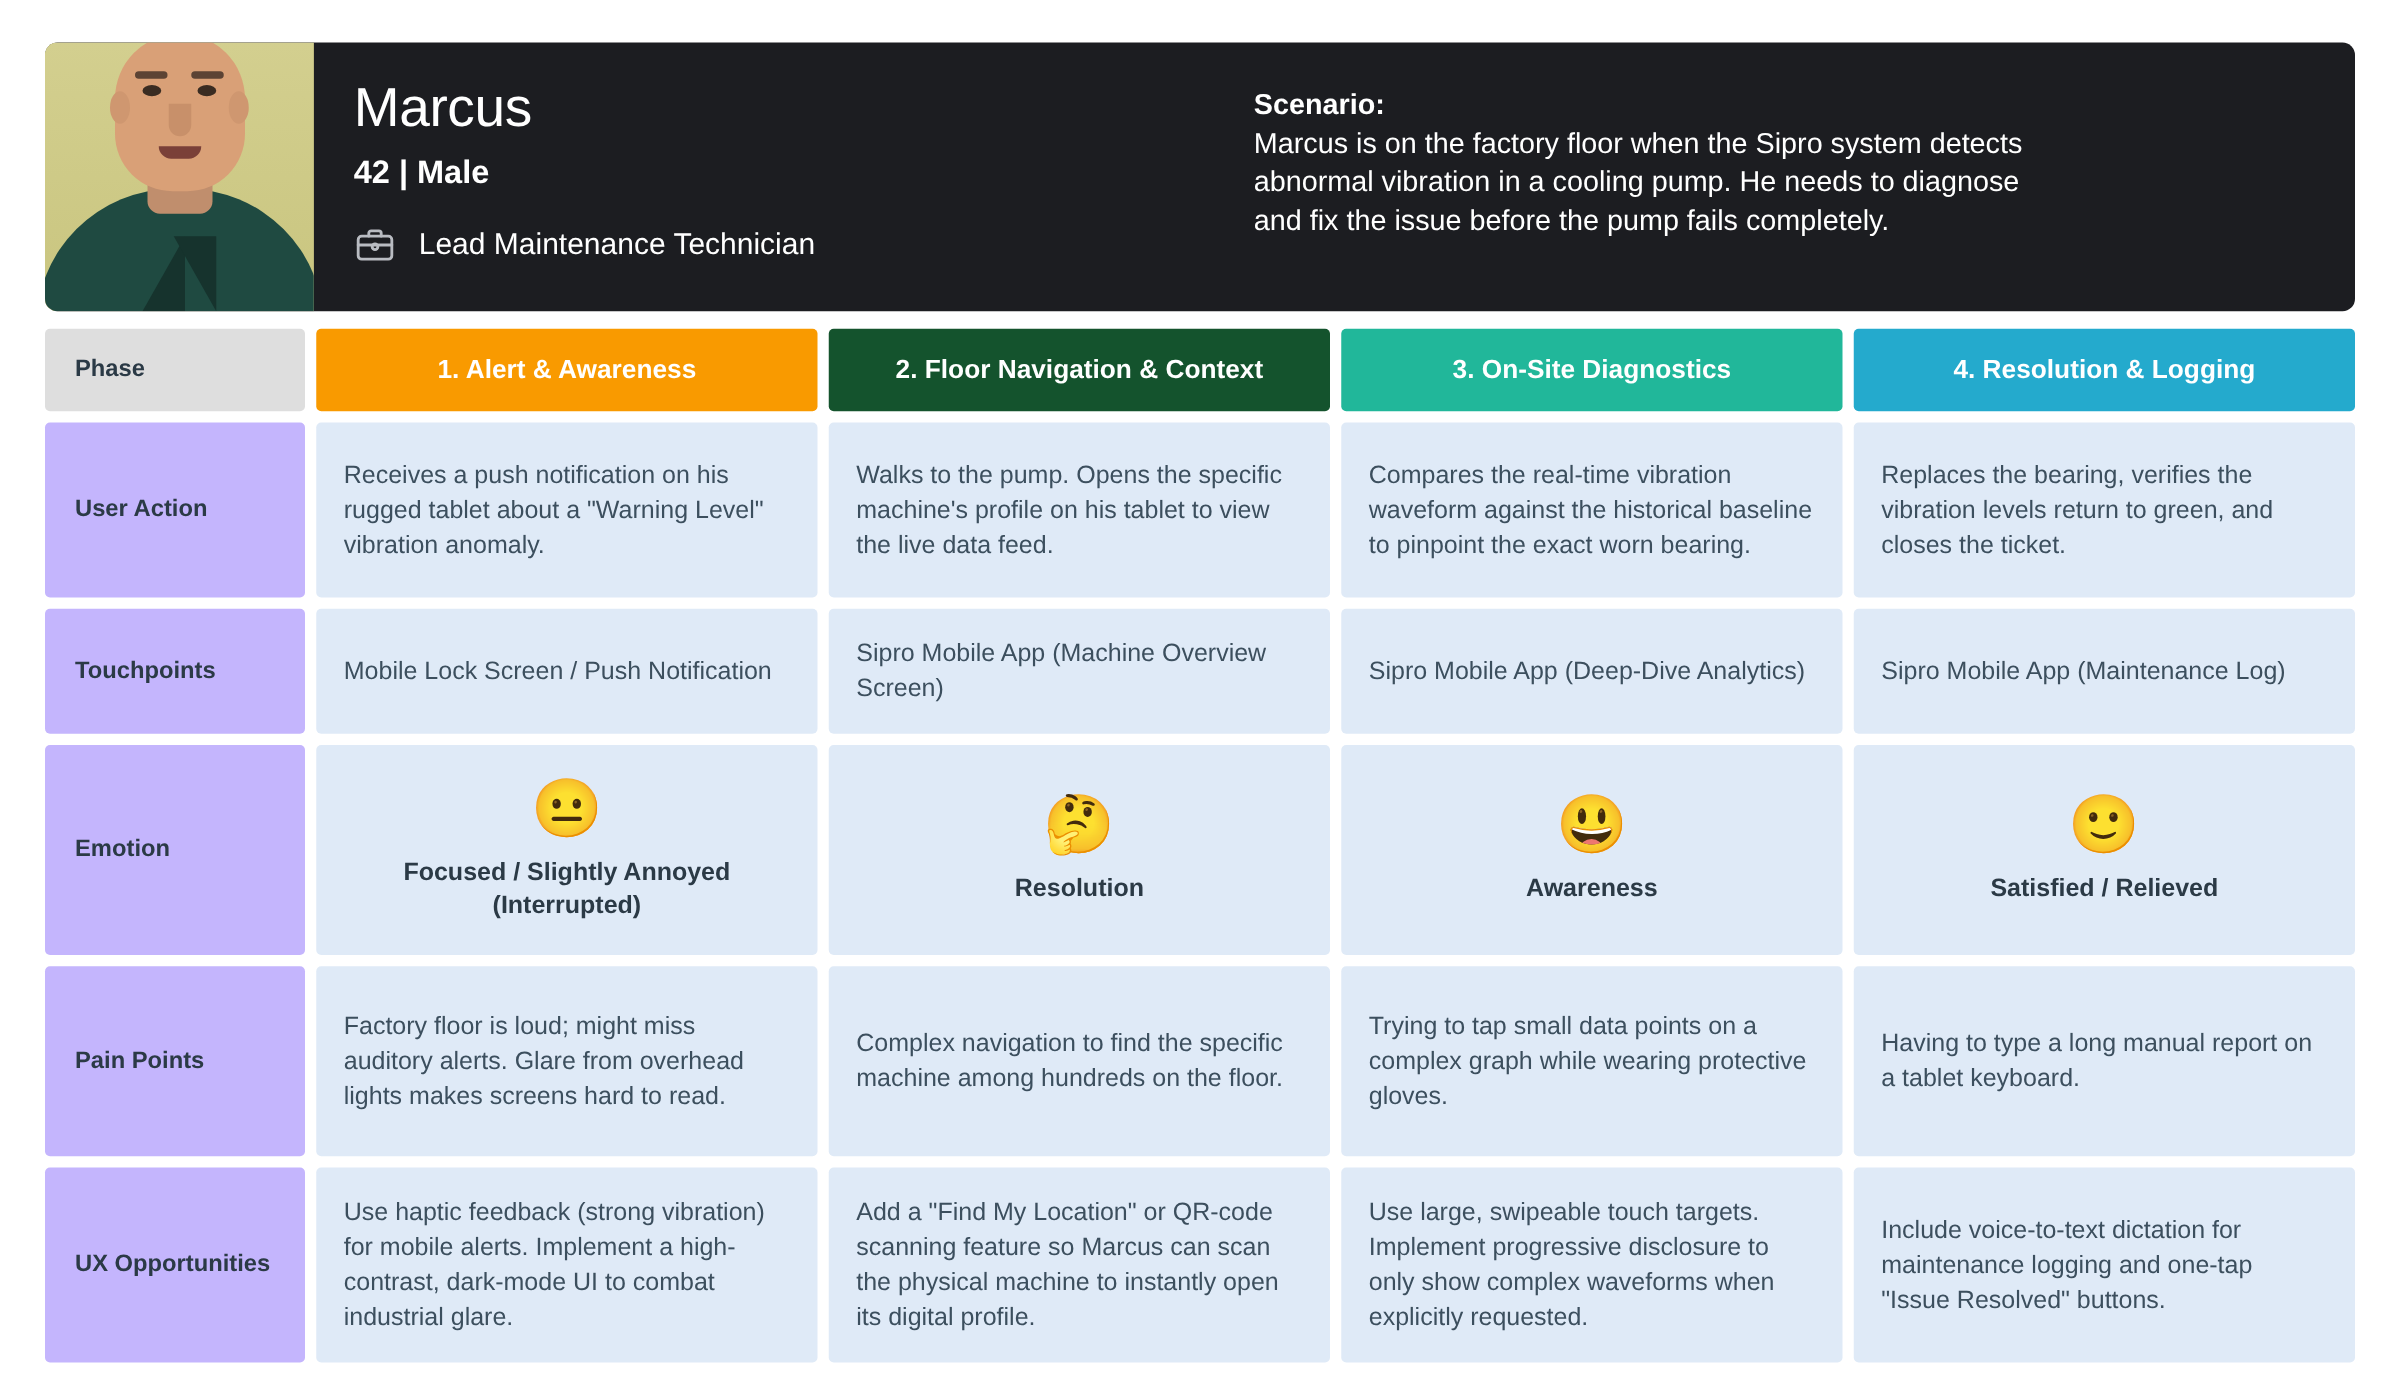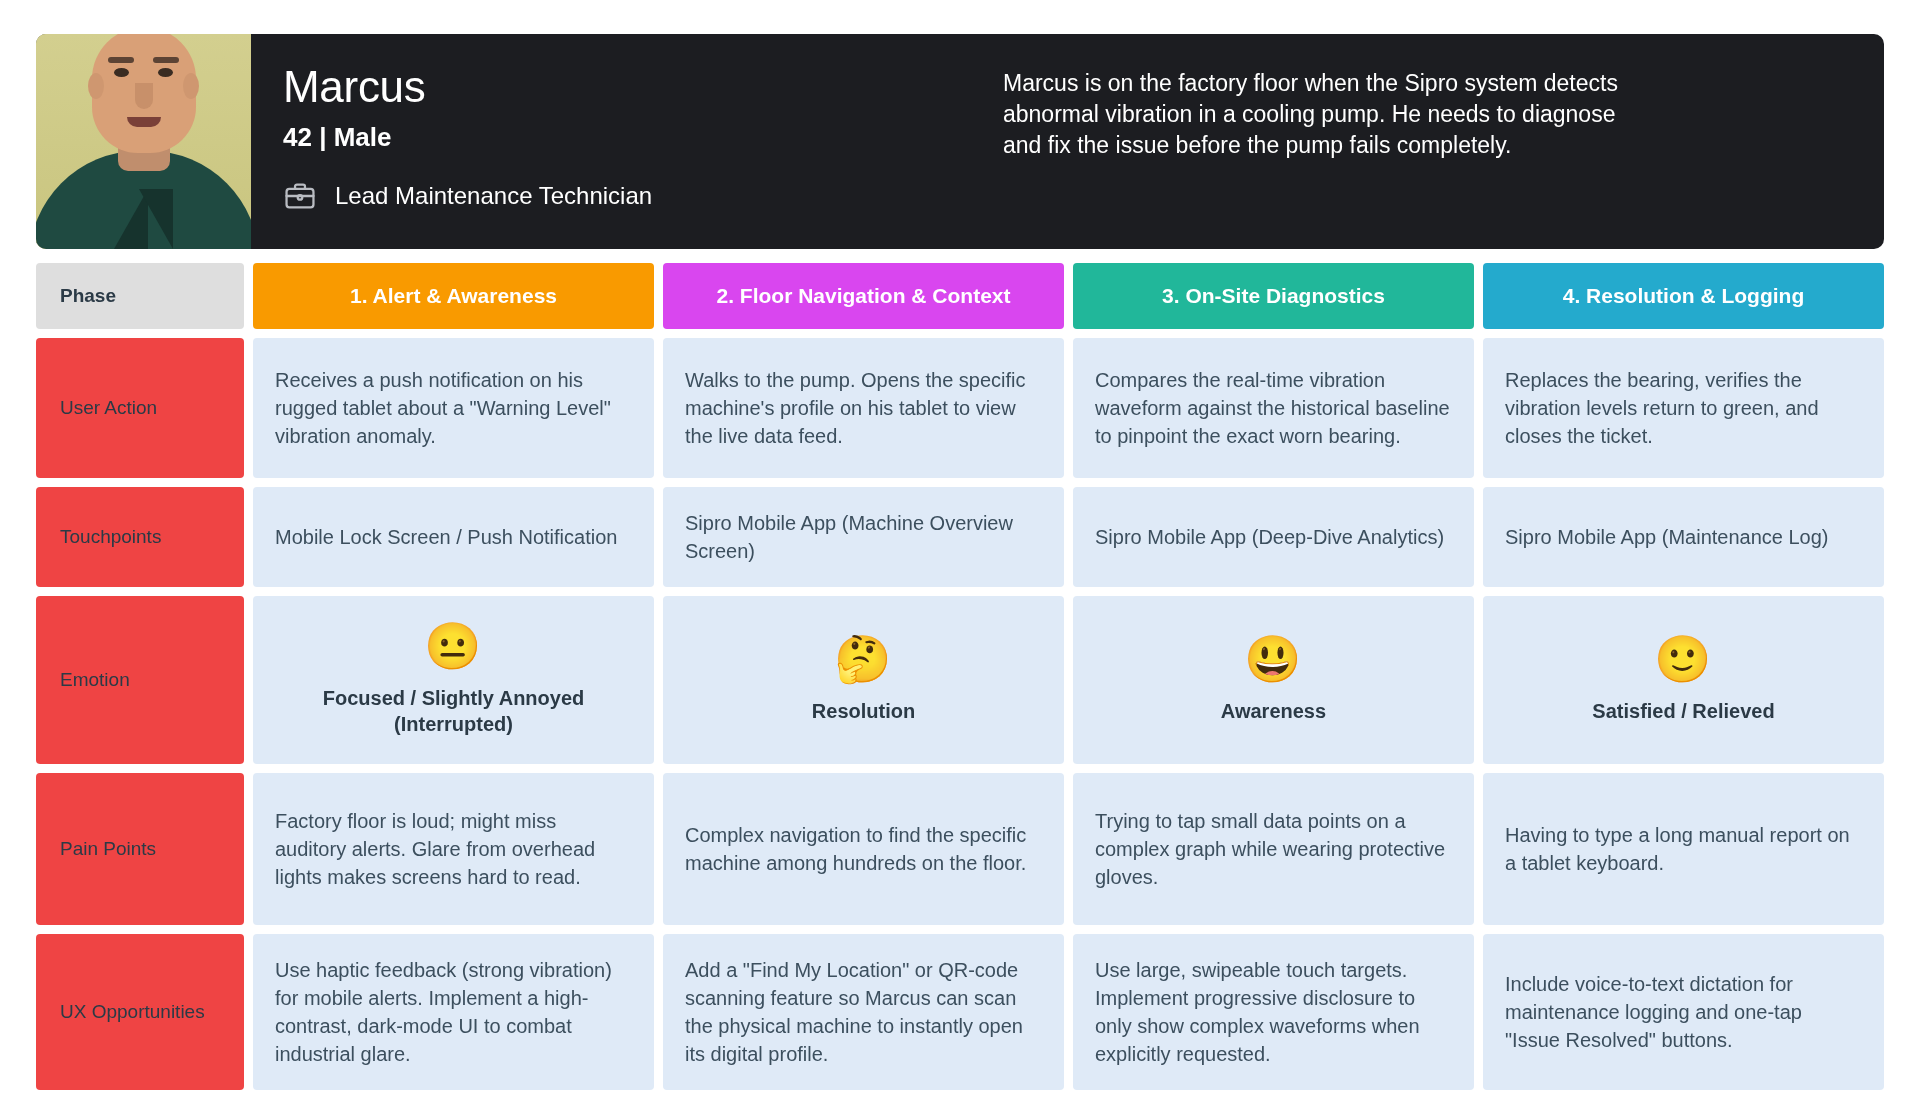--- a/index.html
+++ b/index.html
@@ -173,29 +173,29 @@
   }
 
   
   .grid {
     margin-top: 14px;
     display: grid;
     grid-template-columns: 208px repeat(4, 1fr);
     gap: 9px;
   }
   .row-label {
-    background: #ef4444;
+    background: #c4b5fd;
     border-radius: 4px;
     display: flex;
     align-items: center;
     padding: 0 24px;
     box-sizing: border-box;
     color: #2b3a46;
     font-size: 19px;
-    font-weight: 400;
+    font-weight: 700;
     line-height: 1.25;
   }
   .row-label.head {
     background: #dedede;
     font-weight: 700;
   }
   .phase-cell {
     border-radius: 4px;
     display: flex;
     align-items: center;
@@ -283,31 +283,32 @@
               <path d="M8.5 7V5.2c0-.7.6-1.2 1.3-1.2h4.4c.7 0 1.3.5 1.3 1.2V7"></path>
               <path d="M2.5 12h19"></path>
               <circle cx="12" cy="13" r="1.6"></circle>
             </svg>
           </span>
           <span class="persona-role">Lead Maintenance Technician</span>
         </div>
       </div>
 
       <div class="persona-right">
+        <div class="scenario-label">Scenario:</div>
         <div class="scenario-text">Marcus is on the factory floor when the Sipro system detects abnormal vibration in a cooling pump. He needs to diagnose and fix the issue before the pump fails completely.</div>
       </div>
 
     </div>
   </div>
 
   <div class="grid">
 
     <div class="row-label head" style="height:66px;">Phase</div>
     <div class="phase-cell" style="background: rgb(249, 154, 0);">1. Alert &amp; Awareness</div>
-    <div class="phase-cell" style="background: #d946ef;">2. Floor Navigation &amp; Context</div>
+    <div class="phase-cell" style="background: #14532d;">2. Floor Navigation &amp; Context</div>
     <div class="phase-cell" style="background: rgb(33, 183, 154);">3. On-Site Diagnostics</div>
     <div class="phase-cell" style="background: rgb(36, 170, 205);">4. Resolution &amp; Logging</div>
 
     <div class="contents-row r-useraction">
       <div class="row-label">User Action</div>
       <div class="cell">Receives a push notification on his rugged tablet about a "Warning Level" vibration anomaly.</div>
       <div class="cell">Walks to the pump. Opens the specific machine's profile on his tablet to view the live data feed.</div>
       <div class="cell">Compares the real-time vibration waveform against the historical baseline to pinpoint the exact worn bearing.</div>
       <div class="cell">Replaces the bearing, verifies the vibration levels return to green, and closes the ticket.</div>
     </div>

